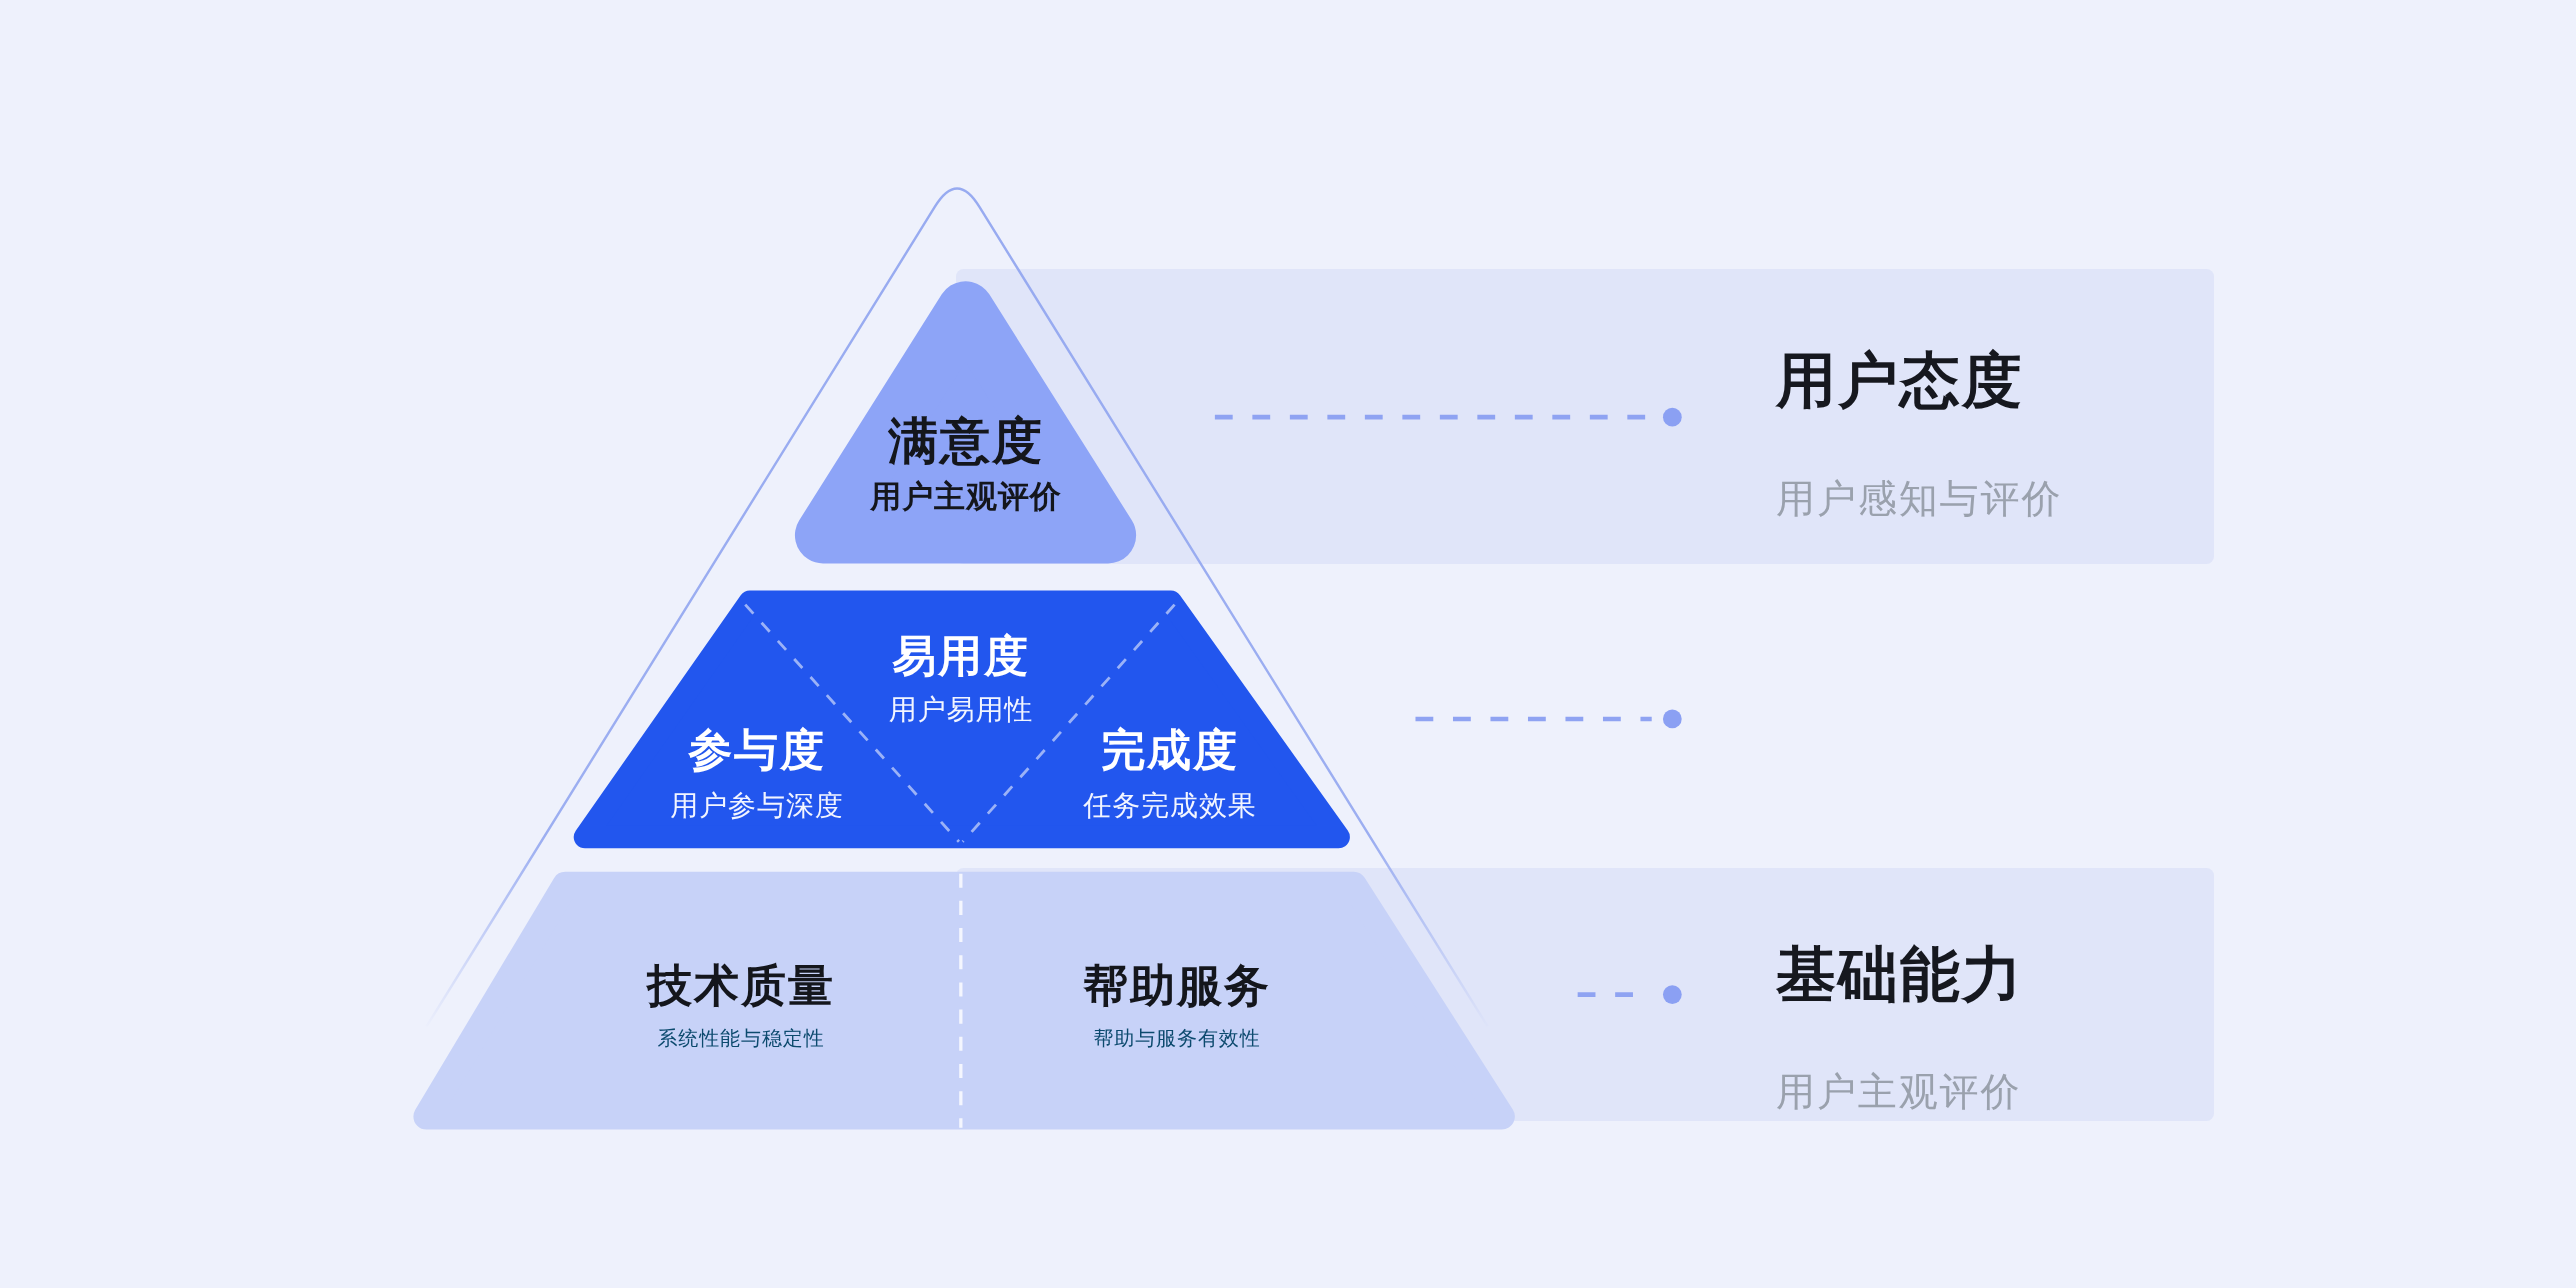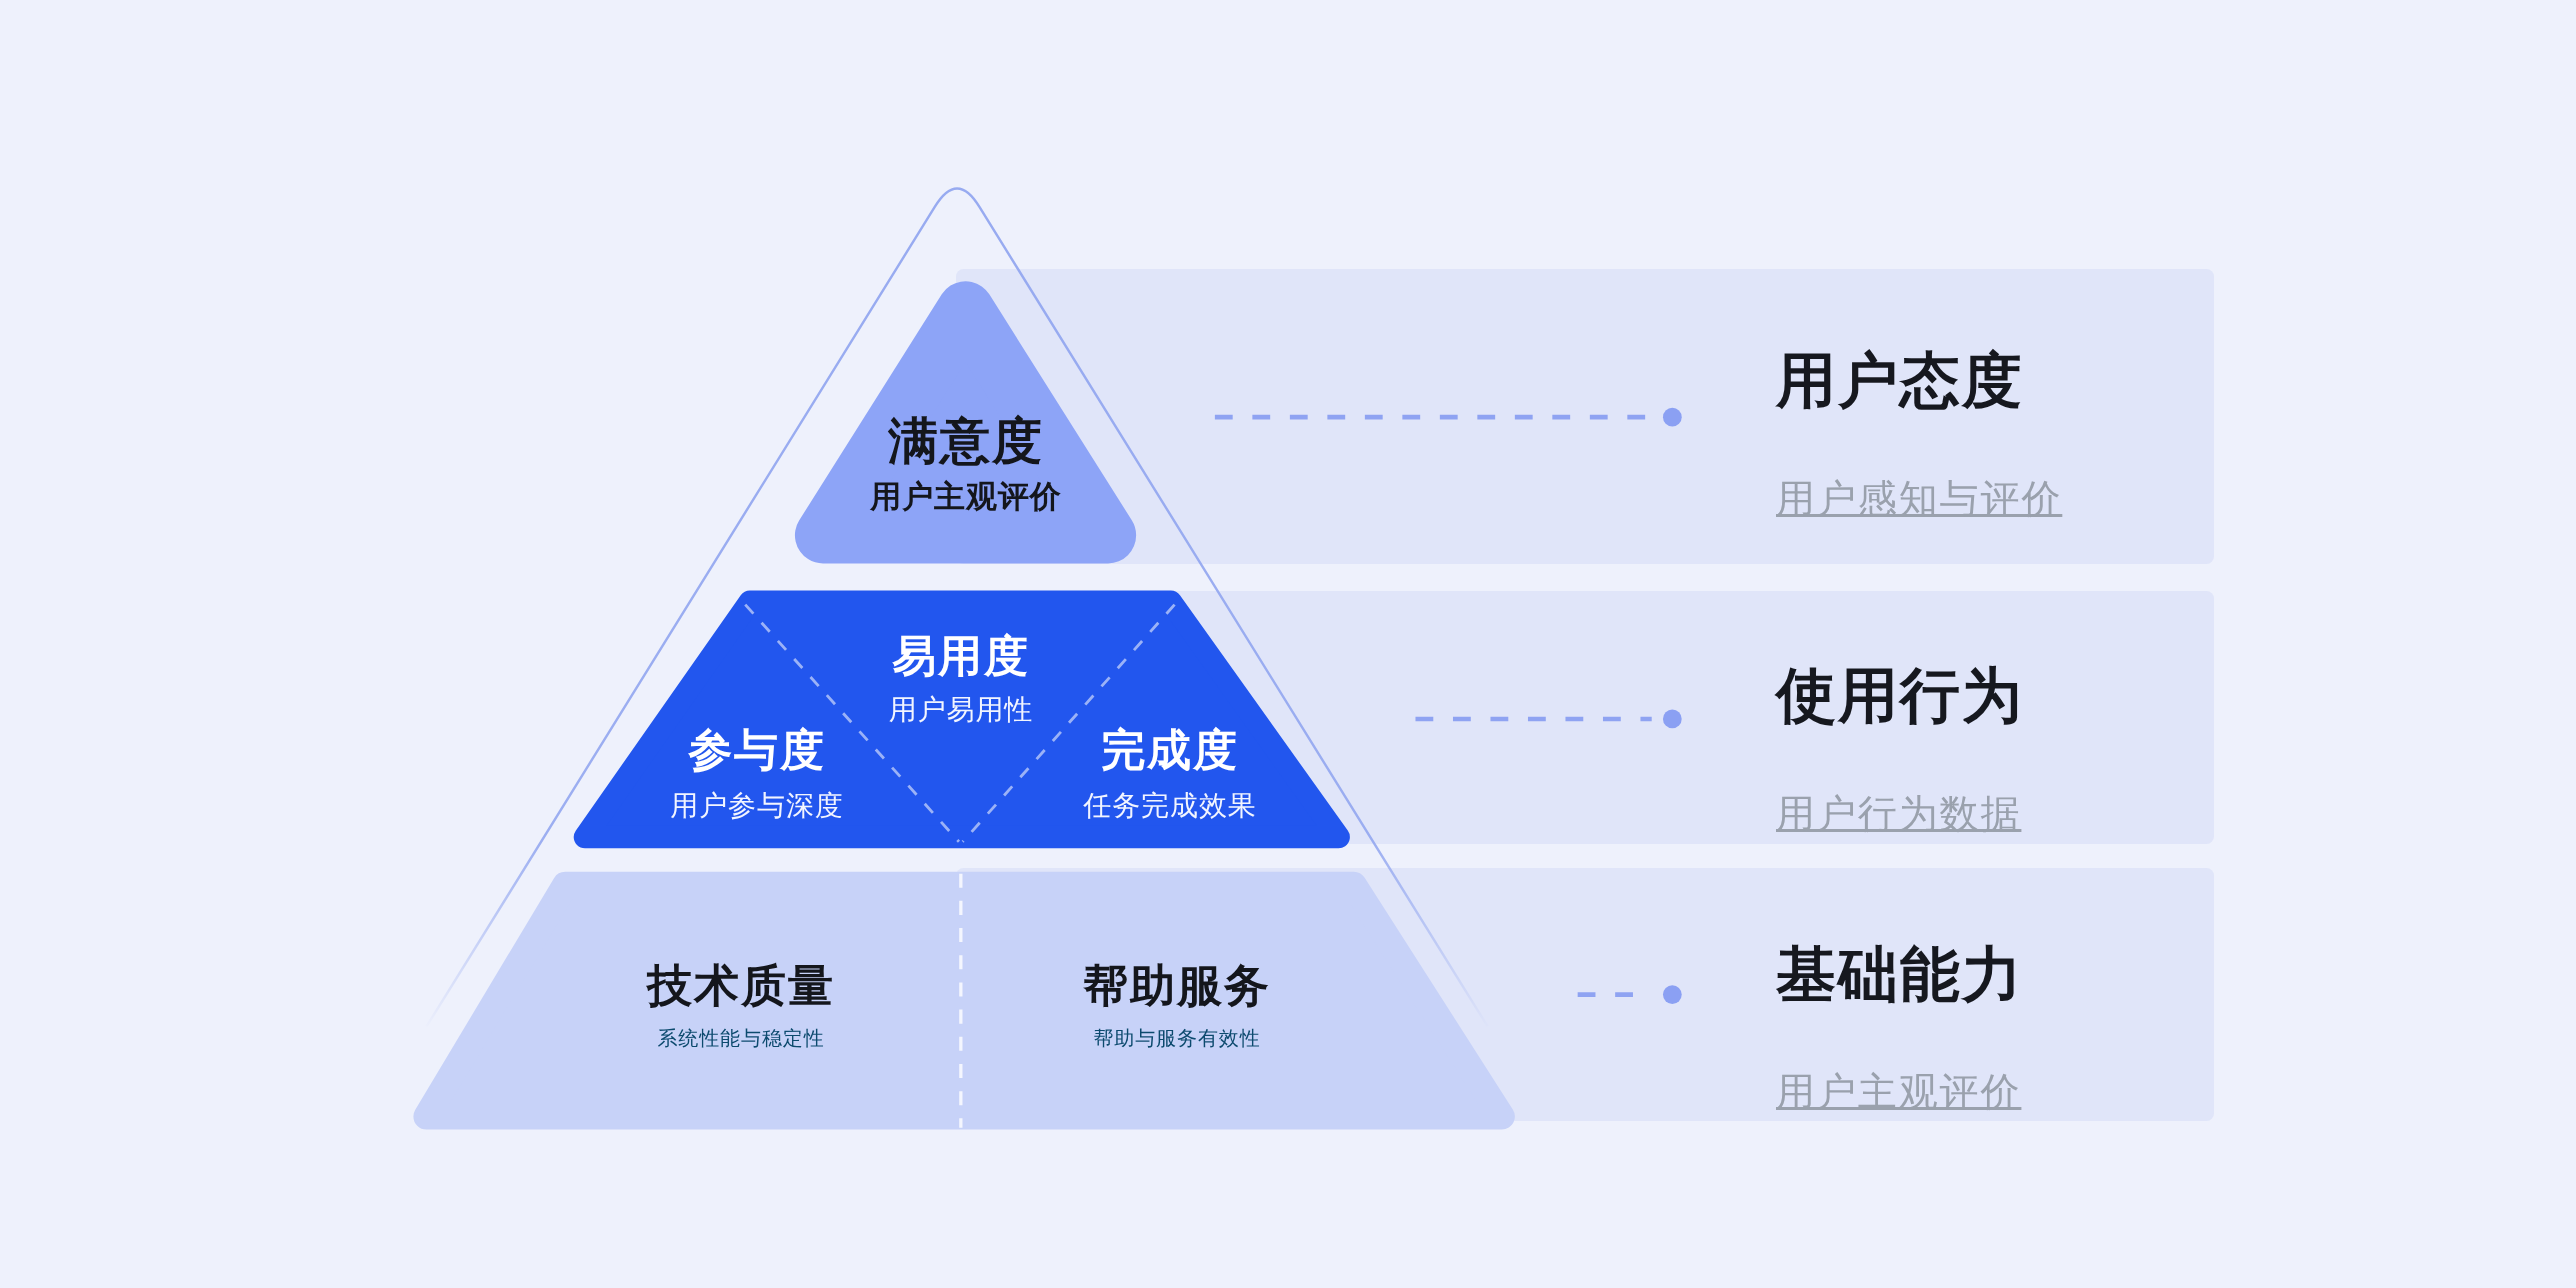--- a/index.html
+++ b/index.html
@@ -20,45 +20,41 @@
     background:#e0e5f9;
     border-radius:7.5px;
   }
   .band-label{position:absolute;left:820px;text-align:right;}
   .band-title{
     font-size:60px;font-weight:700;color:#16181f;
     line-height:1;letter-spacing:1.9px;white-space:nowrap;
   }
   .band-sub{
     font-size:39px;font-weight:400;color:#9aa1ad;
-    line-height:1;letter-spacing:1.9px;white-space:nowrap;text-decoration:underline;
+    line-height:1;letter-spacing:1.9px;white-space:nowrap;
   }
   
   .shapes{position:absolute;left:0;top:0;pointer-events:none;}
   
   .ptxt{position:absolute;transform:translateX(-50%);text-align:center;white-space:nowrap;line-height:1;}
   .t1-title{font-size:50px;font-weight:700;color:#14161c;letter-spacing:1.9px;}
   .t1-sub{font-size:31px;font-weight:600;color:#14161c;letter-spacing:0.9px;}
   .t2-title{font-size:44px;font-weight:700;color:#ffffff;letter-spacing:1.9px;}
   .t2-sub{font-size:28px;font-weight:500;color:#f2f5ff;letter-spacing:0.9px;}
   .t3-title{font-size:45px;font-weight:700;color:#14161c;letter-spacing:1.9px;}
   .t3-sub{font-size:20px;font-weight:400;color:#0c4a6e;letter-spacing:0.9px;}
 </style>
 </head>
 <body>
 
 <div class="stage">
 
   <div class="band" style="top:269px;height:295px;">
     <div class="band-label band-title" style="top:82px;">用户态度</div>
     <div class="band-label band-sub" style="top:210px;">用户感知与评价</div>
-  </div>
-  <div class="band" style="top:591px;height:253px;">
-    <div class="band-label band-title" style="top:75px;">使用行为</div>
-    <div class="band-label band-sub" style="top:203px;">用户行为数据</div>
   </div>
   <div class="band" style="top:868px;height:253px;">
     <div class="band-label band-title" style="top:77px;">基础能力</div>
     <div class="band-label band-sub" style="top:204px;">用户主观评价</div>
   </div>
 
   <svg class="shapes" width="2576" height="1288" viewBox="0 0 2748 1374">
     <defs>
       <linearGradient id="fade" gradientUnits="userSpaceOnUse" x1="0" y1="181" x2="0" y2="1100">
         <stop offset="0" stop-color="#93a7f0" stop-opacity="0.95"></stop>

